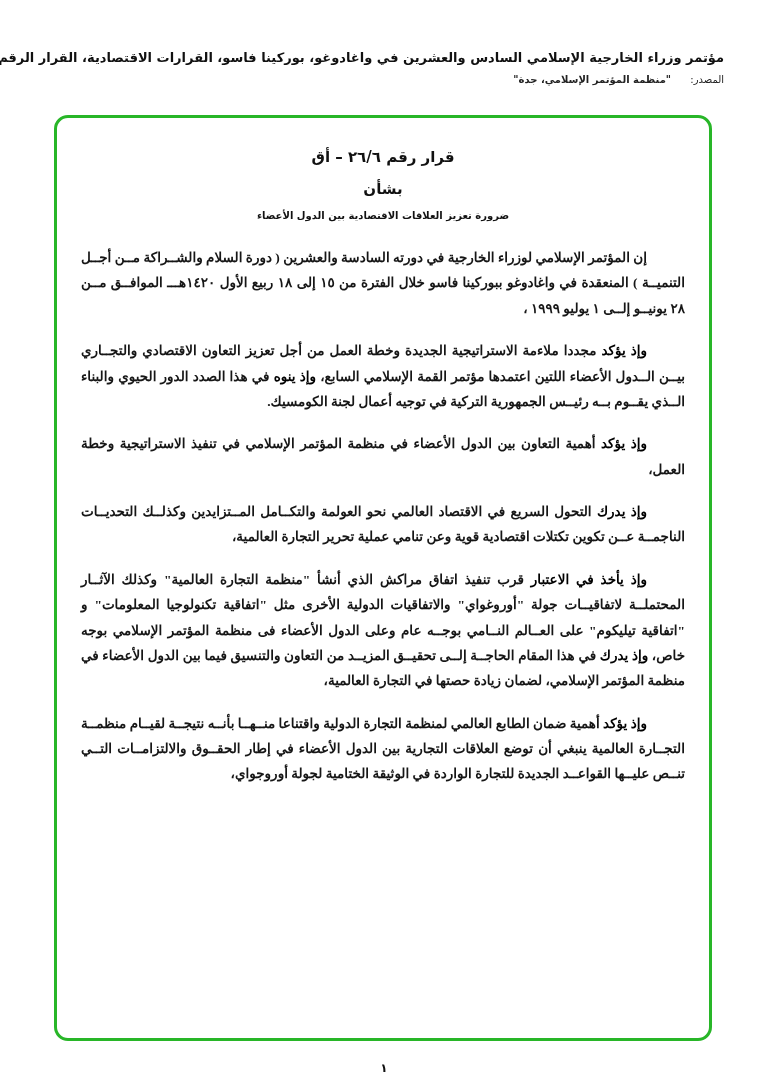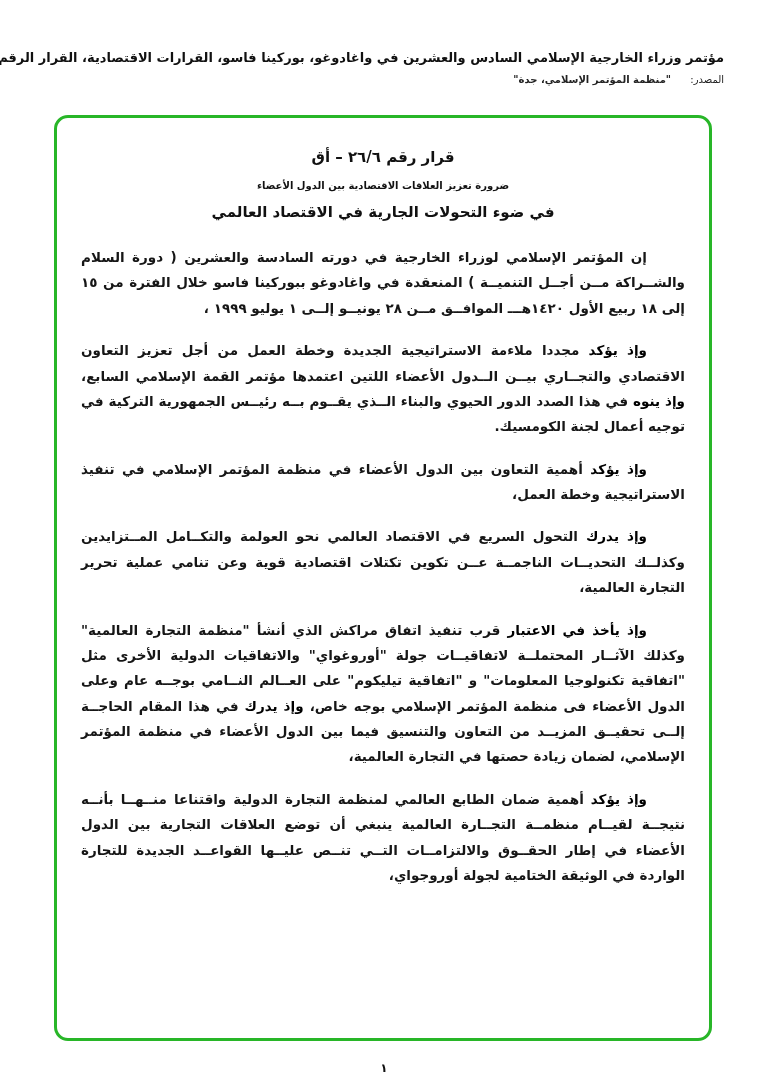--- a/index.html
+++ b/index.html
@@ -61,20 +61,21 @@
   .res-body {
     text-align: justify;
     text-justify: inter-word;
   }
   .res-body p {
     margin: 0 0 17px 0;
     font-size: 13.5px;
     font-weight: bold;
     line-height: 1.88;
     text-indent: 38px; 
+    font-family: Liberation Serif, serif;
   }
   .res-body p .lead {
     font-weight: bold;
     color: #000;
   }
   .res-body p .body-text {
     font-weight: bold;
     color: #161616;
   }
   
@@ -98,22 +99,22 @@
     <div class="hdr-line1">مؤتمر وزراء الخارجية الإسلامي السادس والعشرين في واغادوغو، بوركينا فاسو، القرارات الاقتصادية، القرار الرقم ٦/٢٦-أق</div>
     <div class="hdr-line2">
       <span class="src-label">المصدر:</span>
       <span class="src-value">"منظمة المؤتمر الإسلامي، جدة"</span>
     </div>
   </header>
 
   <section class="res-box">
     <div class="title-block">
       <div class="t1">قرار رقم ٢٦/٦ – أق</div>
+      <div class="t2">بشأن</div>
       <div class="t3">ضرورة تعزيز العلاقات الاقتصادية بين الدول الأعضاء</div>
-      <div class="t4">في ضوء التحولات الجارية في الاقتصاد العالمي</div>
     </div>
     <div class="res-body">
         <p><span class="body-text">إن المؤتمر الإسلامي لوزراء الخارجية في دورته السادسة والعشرين ( دورة السلام والشــراكة مــن أجــل التنميــة ) المنعقدة في واغادوغو ببوركينا فاسو خلال الفترة من ١٥ إلى ١٨ ربيع الأول ١٤٢٠هـــ الموافــق مــن ٢٨ يونيــو إلــى ١ يوليو ١٩٩٩ ،</span></p>
         <p><span class="lead">وإذ يؤكد</span><span class="body-text"> مجددا ملاءمة الاستراتيجية الجديدة وخطة العمل من أجل تعزيز التعاون الاقتصادي والتجــاري بيــن الــدول الأعضاء اللتين اعتمدها مؤتمر القمة الإسلامي السابع، </span><span class="lead">وإذ ينوه</span><span class="body-text"> في هذا الصدد الدور الحيوي والبناء الــذي يقــوم بــه رئيــس الجمهورية التركية في توجيه أعمال لجنة الكومسيك.</span></p>
         <p><span class="lead">وإذ يؤكد</span><span class="body-text"> أهمية التعاون بين الدول الأعضاء في منظمة المؤتمر الإسلامي في تنفيذ الاستراتيجية وخطة العمل،</span></p>
         <p><span class="lead">وإذ يدرك</span><span class="body-text"> التحول السريع في الاقتصاد العالمي نحو العولمة والتكــامل المــتزايدين وكذلــك التحديــات الناجمــة عــن تكوين تكتلات اقتصادية قوية وعن تنامي عملية تحرير التجارة العالمية،</span></p>
         <p><span class="lead">وإذ يأخذ في الاعتبار</span><span class="body-text"> قرب تنفيذ اتفاق مراكش الذي أنشأ "منظمة التجارة العالمية" وكذلك الآثــار المحتملــة لاتفاقيــات جولة "أوروغواي" والاتفاقيات الدولية الأخرى مثل "اتفاقية تكنولوجيا المعلومات" و "اتفاقية تيليكوم" على العــالم النــامي بوجــه عام وعلى الدول الأعضاء فى منظمة المؤتمر الإسلامي بوجه خاص، </span><span class="lead">وإذ يدرك</span><span class="body-text"> في هذا المقام الحاجــة إلــى تحقيــق المزيــد من التعاون والتنسيق فيما بين الدول الأعضاء في منظمة المؤتمر الإسلامي، لضمان زيادة حصتها في التجارة العالمية،</span></p>
         <p><span class="lead">وإذ يؤكد</span><span class="body-text"> أهمية ضمان الطابع العالمي لمنظمة التجارة الدولية واقتناعا منــهــا بأنــه نتيجــة لقيــام منظمــة التجــارة العالمية ينبغي أن توضع العلاقات التجارية بين الدول الأعضاء في إطار الحقــوق والالتزامــات التــي تنــص عليــها القواعــد الجديدة للتجارة الواردة في الوثيقة الختامية لجولة أوروجواي،</span></p>
       </div>
   </section>

